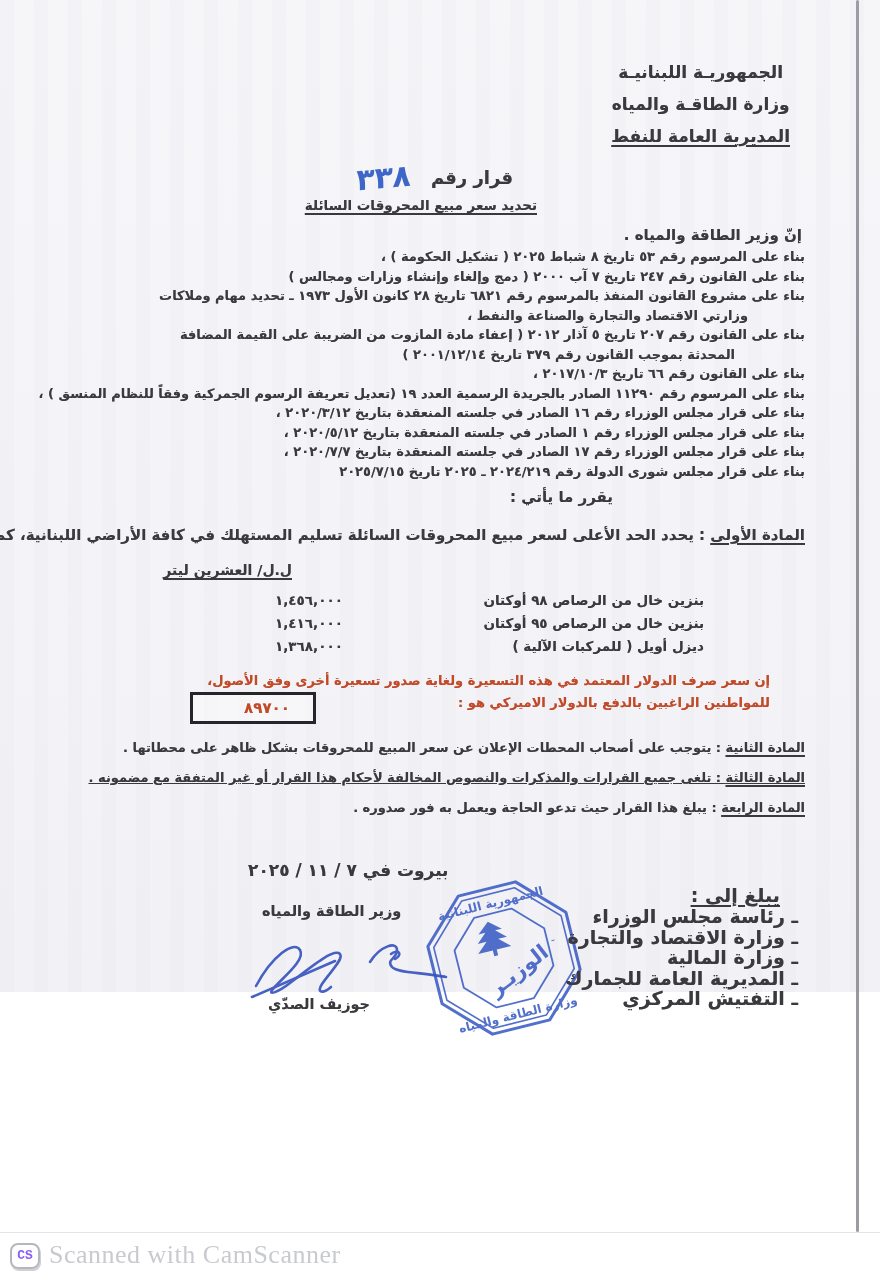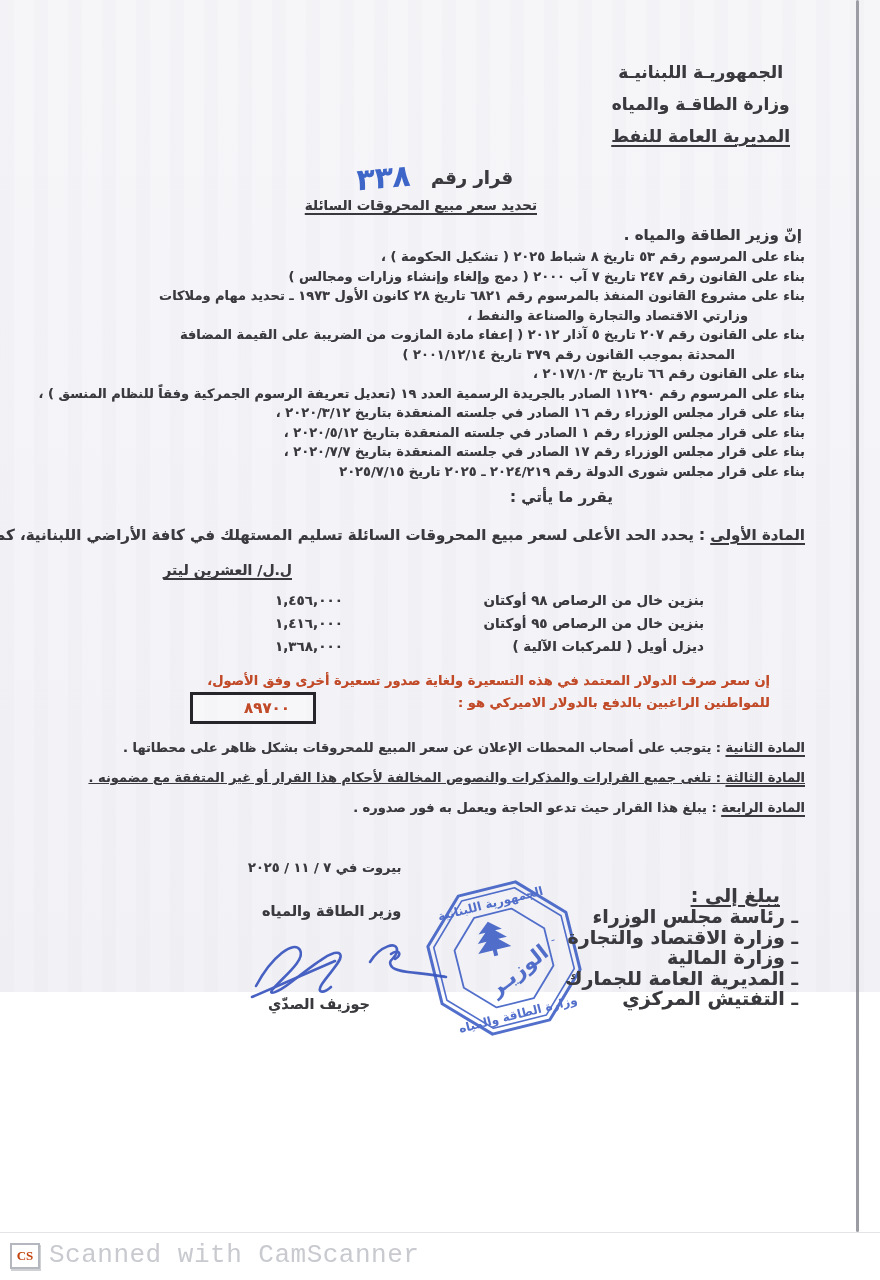--- a/index.html
+++ b/index.html
@@ -54,47 +54,47 @@
     position:absolute;left:190px;top:692px;width:92px;height:26px;
     border:3px solid #26262a;background:rgba(255,255,255,.35);
     text-align:center;line-height:26px;font-size:15px;font-weight:bold;
     color:#c14a28;letter-spacing:3px;text-shadow:0 0 .5px rgba(193,74,40,.55);padding-left:28px;
   }
   
   #article-2{right:75px;top:740px;font-size:13px;}
   #article-3{right:75px;top:770px;font-size:13px;text-decoration:underline;}
   #article-4{right:75px;top:800px;font-size:13px;}
   
-  #place-date{left:248px;top:860px;font-size:13px;direction:rtl;}
+  #place-date{left:248px;top:860px;font-size:17px;direction:rtl;}
   #minister-title{left:262px;top:903px;font-size:14.5px;}
   #minister-name{left:268px;top:996px;font-size:14.5px;}
   
   #stamp{position:absolute;left:418px;top:872px;width:172px;height:172px;
     opacity:.88;filter:blur(.3px);}
   #signature{position:absolute;left:242px;top:928px;width:210px;height:80px;
     opacity:.9;filter:blur(.2px);}
   
   #dist-heading{right:100px;top:884px;font-size:19px;}
   #dist-items{right:82px;top:906px;font-size:19px;line-height:20.5px;text-align:right;}
   #dist-items div{white-space:nowrap;}
   
   #footer{
     position:absolute;left:0;top:1232px;width:880px;height:48px;background:#ffffff;
     border-top:1px solid #e3e3e8;
   }
   #cs-badge{
     position:absolute;left:10px;top:10px;width:30px;height:26px;
-    border:2.5px solid #b4b7be;border-radius:0;box-sizing:border-box;
-    color:#c2410c;font-size:13px;font-weight:bold;text-align:center;line-height:21px;
-    font-family:Liberation Serif, serif;
+    border:2.5px solid #b4b7be;border-radius:8px;box-sizing:border-box;
+    color:#8b5cf6;font-size:13px;font-weight:bold;text-align:center;line-height:21px;
+    font-family:Liberation Mono, monospace;
     box-shadow:1px 2px 0 rgba(150,153,160,.45);
   }
   #footer-text{
     position:absolute;left:49px;top:7px;font-size:26px;color:#c8cacf;
-    font-family:Liberation Mono, monospace;letter-spacing:.5px;
+    font-family:Liberation Serif, serif;letter-spacing:.5px;
   }
 </style>
 </head>
 <body>
 
 <div id="paper">
   <div class="edge-line"></div>
 
   <div id="letterhead" class="abs doc b">
     <div>الجمهوريـة اللبنانيـة</div>

